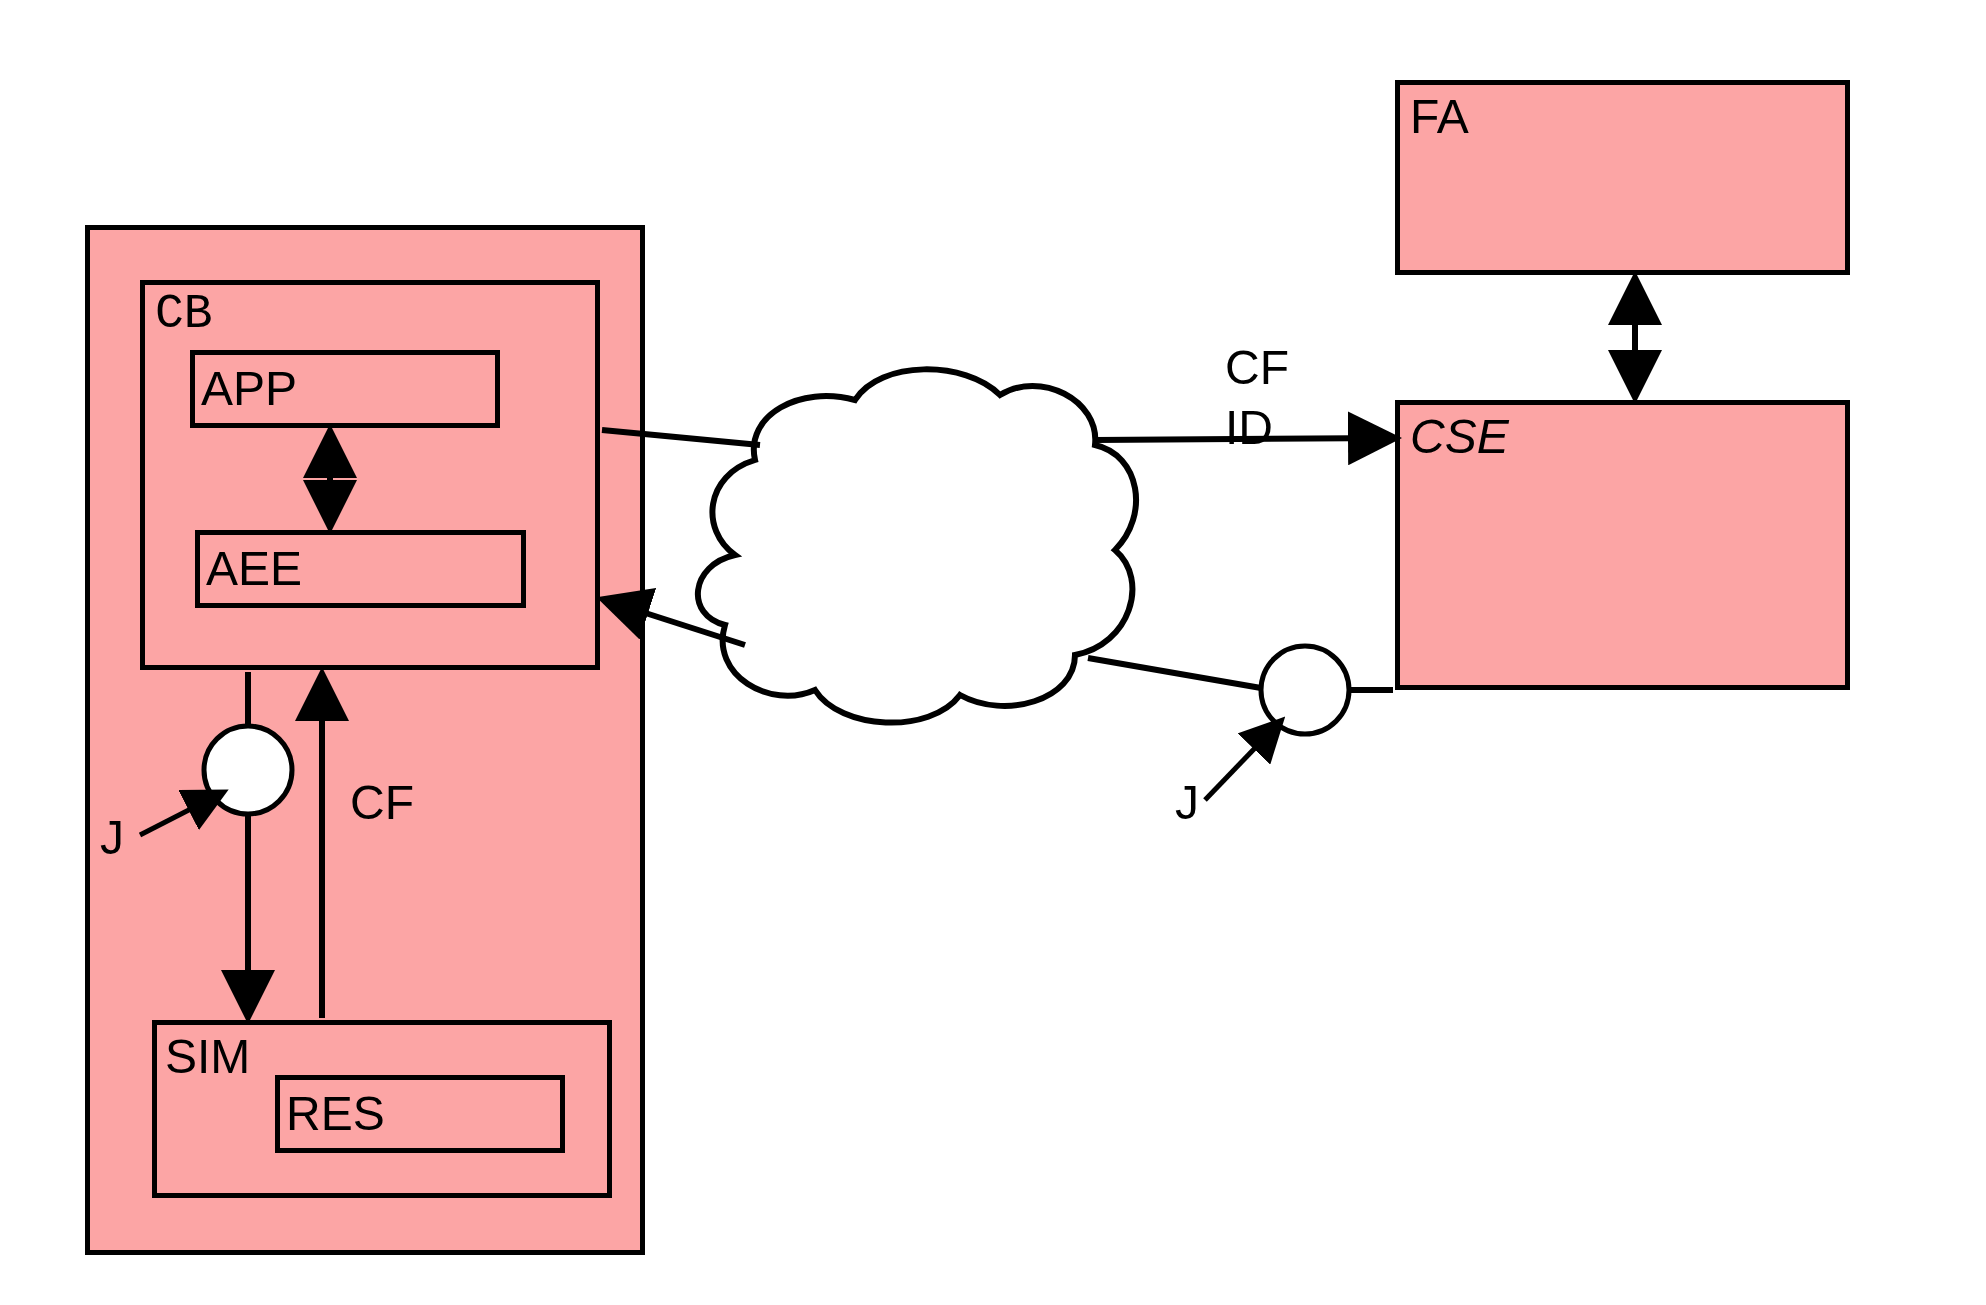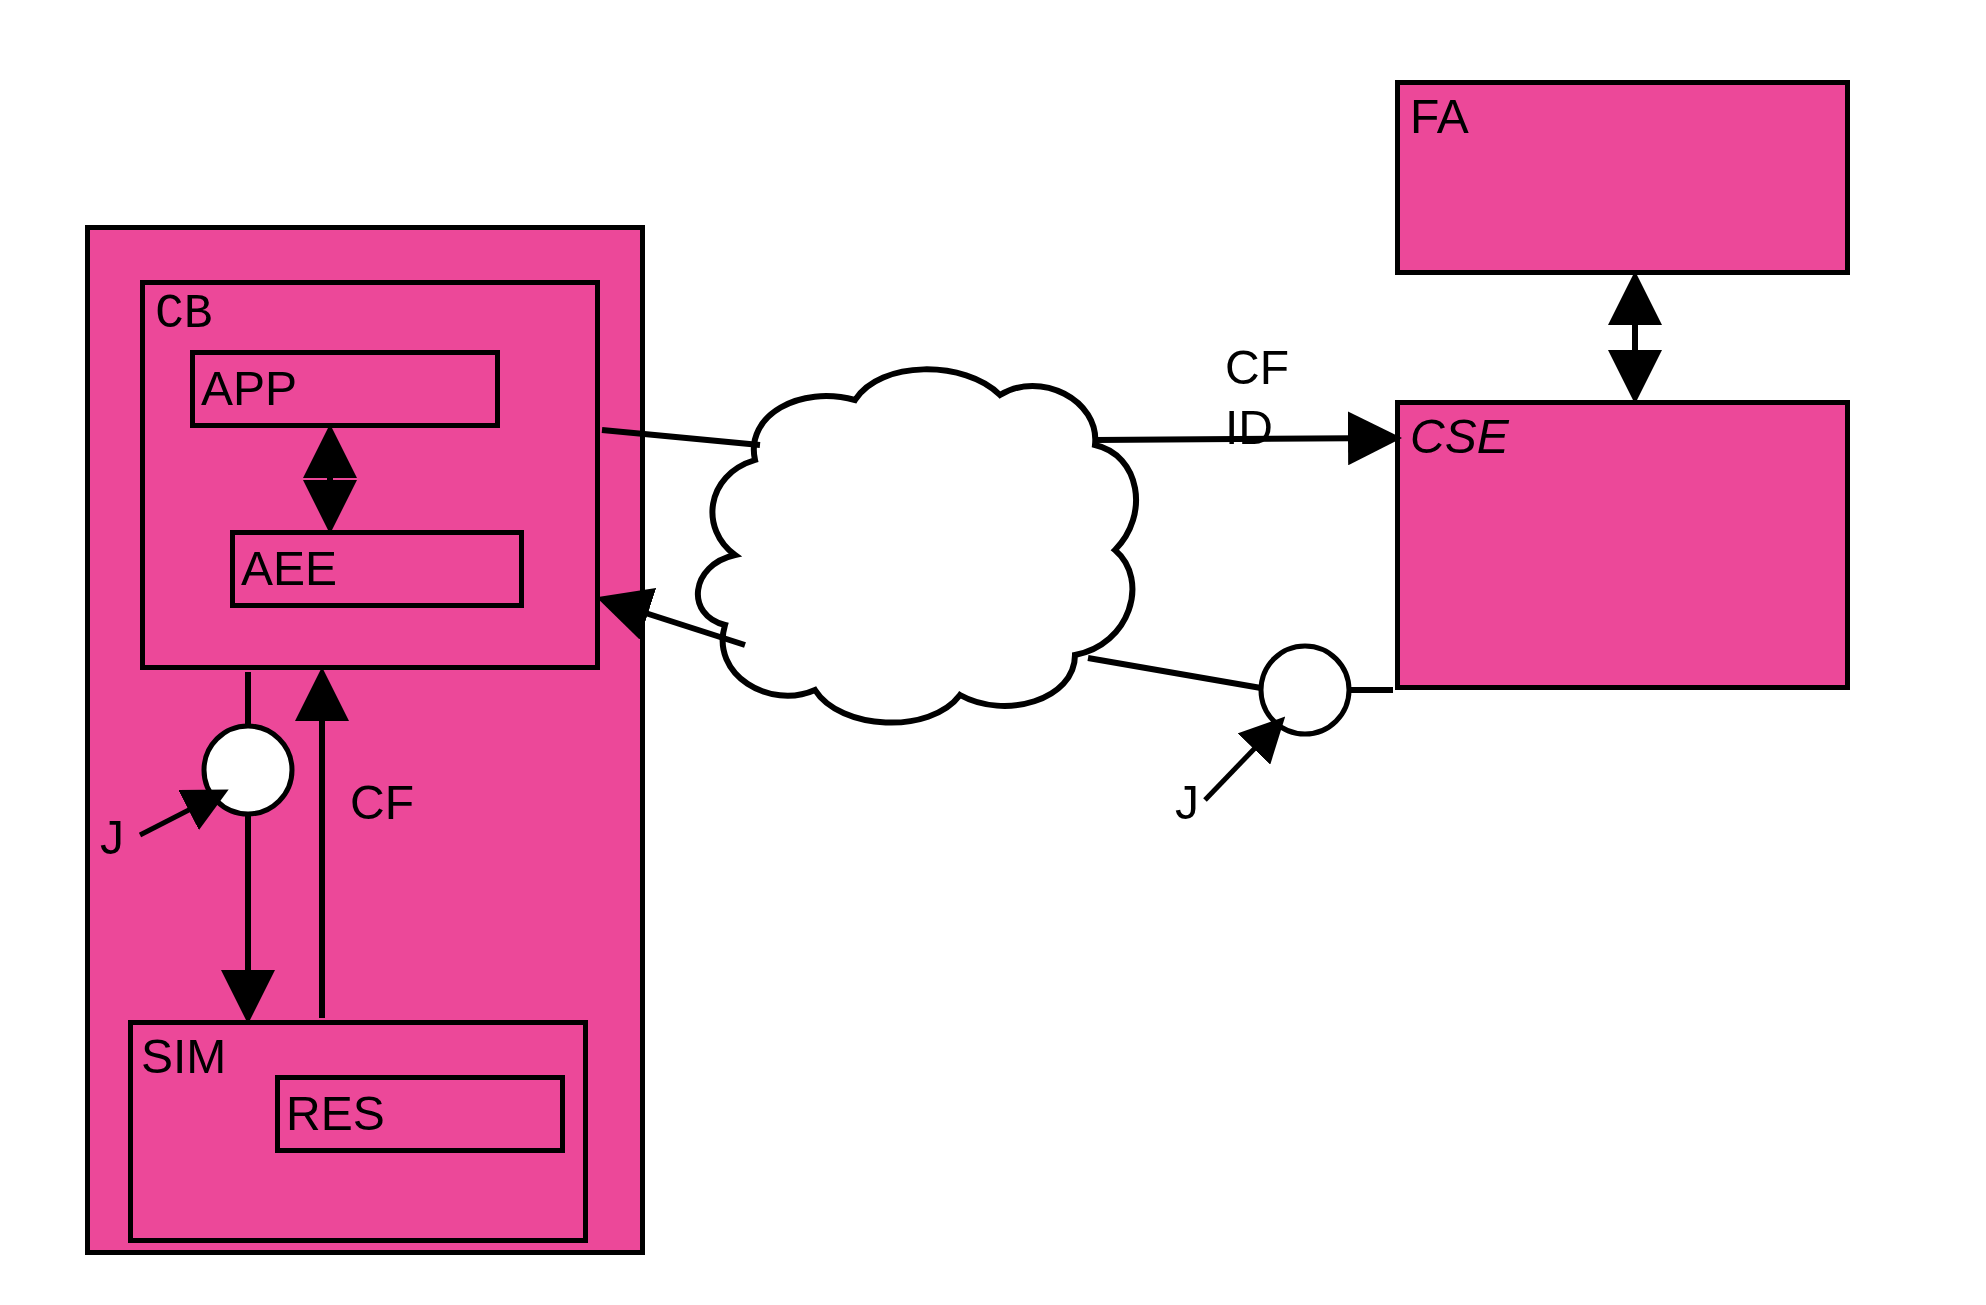--- a/index.html
+++ b/index.html
@@ -6,21 +6,21 @@
     body {
       font-family: Arial, Helvetica, sans-serif;
       background: #fff;
       width: 1986px;
       height: 1305px;
       position: relative;
     }
     .box {
       position: absolute;
       border: 5px solid #000;
-      background: #ec4899;
+      background: #fca5a5;
     }
     .label {
       position: absolute;
       font-size: 48px;
       font-weight: normal;
       color: #000;
     }
     svg.diagram {
       position: absolute;
       top: 0;
@@ -36,25 +36,25 @@
 <div class="box" style="left:85px; top:225px; width:560px; height:1030px;"></div>
 
 <div class="box" style="left:140px; top:280px; width:460px; height:390px;">
   <span class="label" style="left:10px; top:2px;font-family:Liberation Mono, monospace;">CB</span>
 </div>
 
 <div class="box" style="left:190px; top:350px; width:310px; height:78px;">
   <span class="label" style="left:6px; top:6px;">APP</span>
 </div>
 
-<div class="box" style="left:195px; top:530px; width:294px; height:78px;margin-left:35px;">
+<div class="box" style="left:195px; top:530px; width:331px; height:78px;">
   <span class="label" style="left:6px; top:6px;">AEE</span>
 </div>
 
-<div class="box" style="left:128px; top:1020px; width:460px; height:223px;">
+<div class="box" style="left:152px; top:1020px; width:460px; height:178px;">
   <span class="label" style="left:8px; top:4px;">SIM</span>
 </div>
 
 <div class="box" style="left:275px; top:1075px; width:290px; height:78px;">
   <span class="label" style="left:6px; top:6px;">RES</span>
 </div>
 
 <div class="box" style="left:1395px; top:80px; width:455px; height:195px;">
   <span class="label" style="left:10px; top:4px;">FA</span>
 </div>

